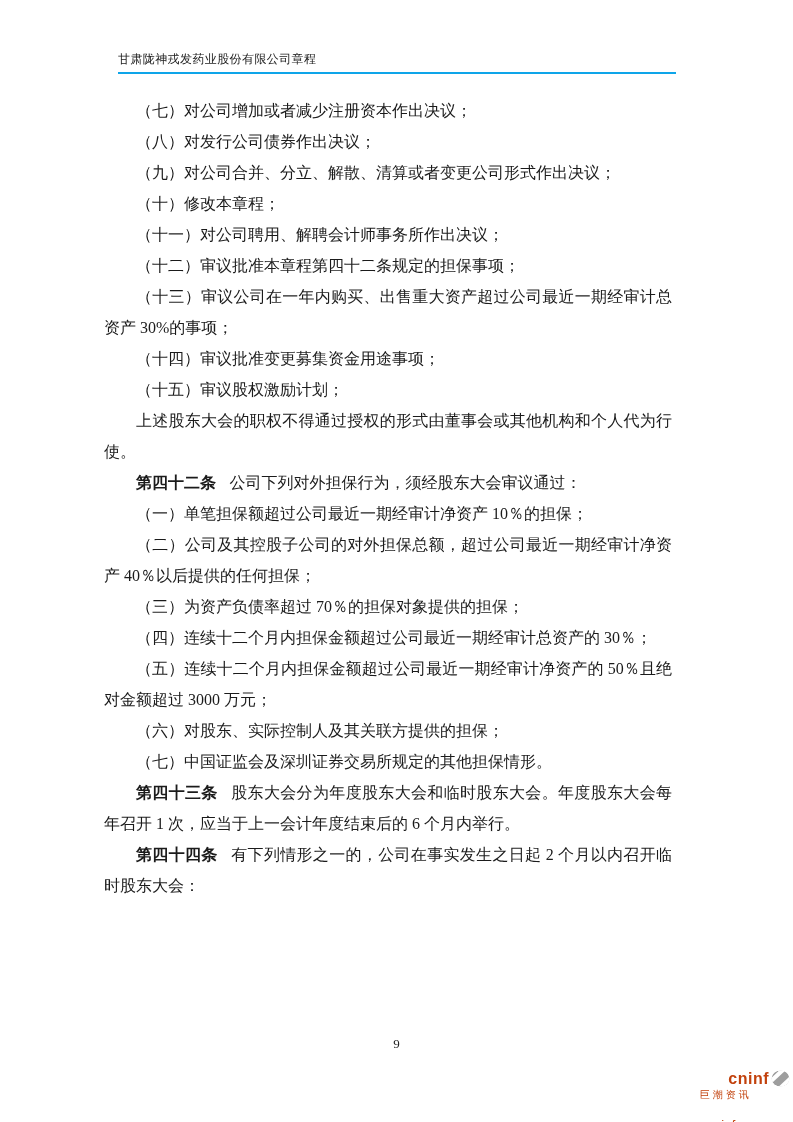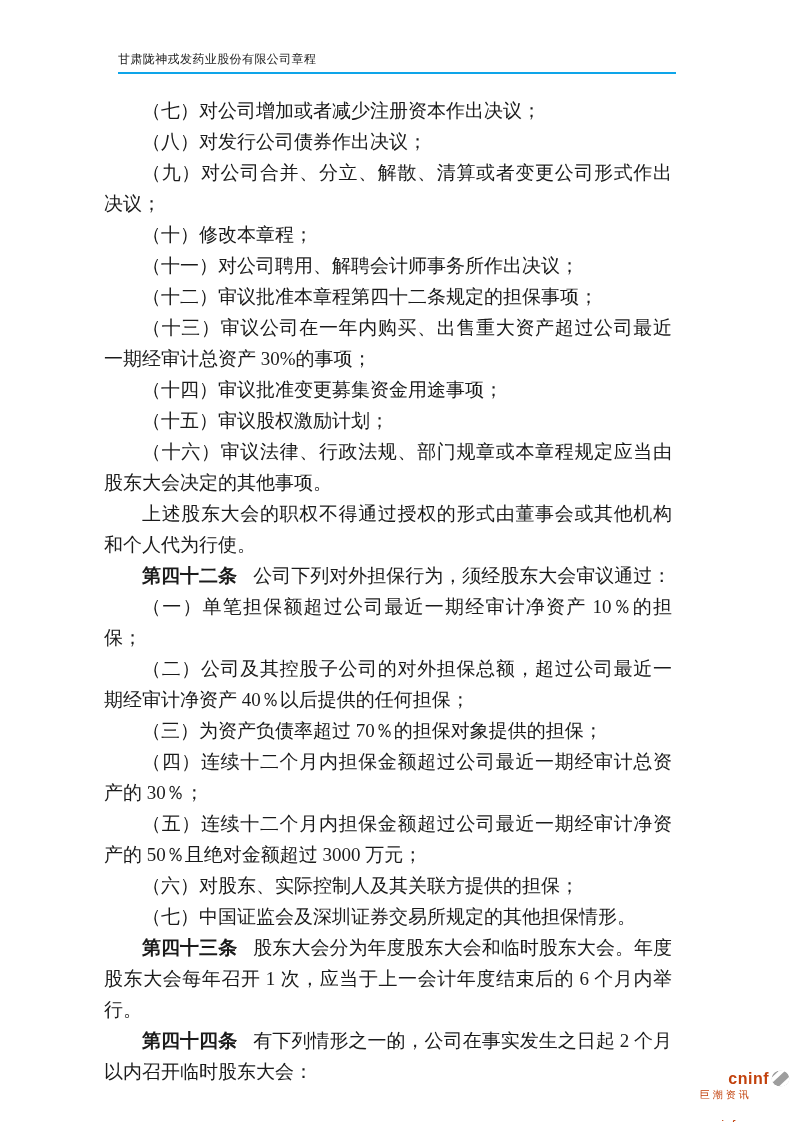--- a/index.html
+++ b/index.html
@@ -20,21 +20,21 @@
   }
   .header-title{
     font-size:12px;
     letter-spacing:0.4px;
     color:#222;
     white-space:nowrap;
   }
   .doc-body{
     position:absolute;
     left:104px;top:95px;width:568px;
-    font-size:19px;
+    font-size:16px;
     line-height:31px;
     text-align:justify;
   }
   .para{
     margin:0;
     text-indent:2em;
   }
   .article-no{
     font-weight:bold;
     margin-right:0.85em;
@@ -117,23 +117,20 @@
   </p>
 
   <p class="para">
     <span>（十四）审议批准变更募集资金用途事项；</span>
   </p>
 
   <p class="para">
     <span>（十五）审议股权激励计划；</span>
   </p>
 
-  <p class="para">
-    <span>（十六）审议法律、行政法规、部门规章或本章程规定应当由股东大会决定的其他事项。</span>
-  </p>
 
   <p class="para">
     <span>上述股东大会的职权不得通过授权的形式由董事会或其他机构和个人代为行使。</span>
   </p>
 
   <p class="para">
     <span class="article-no">第四十二条</span><span>公司下列对外担保行为，须经股东大会审议通过：</span>
   </p>
 
   <p class="para">

